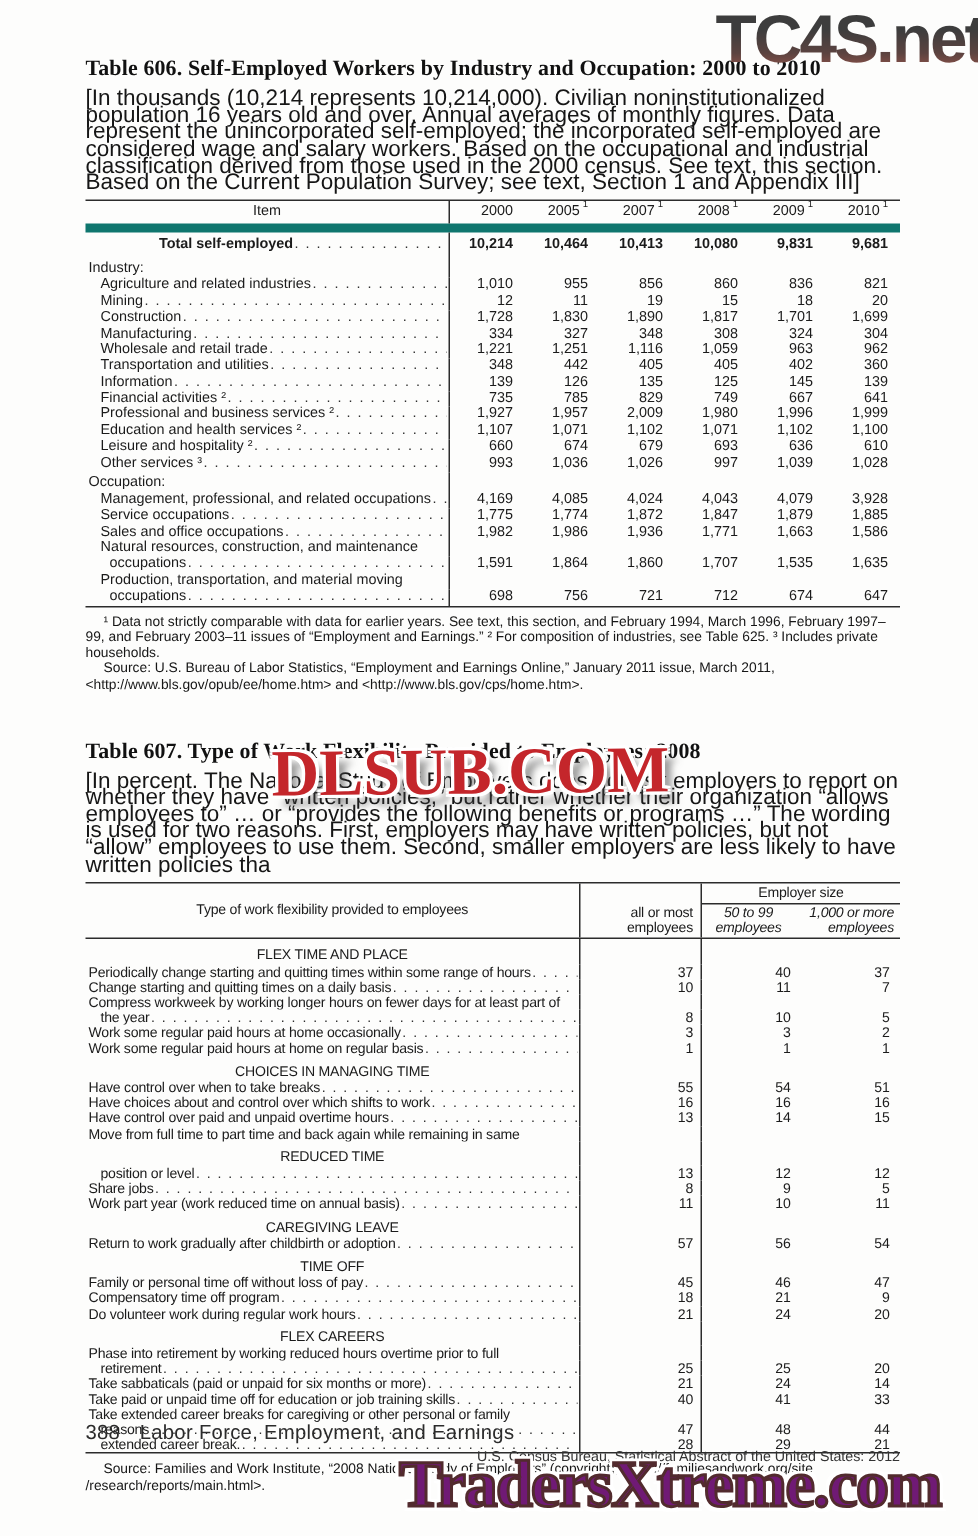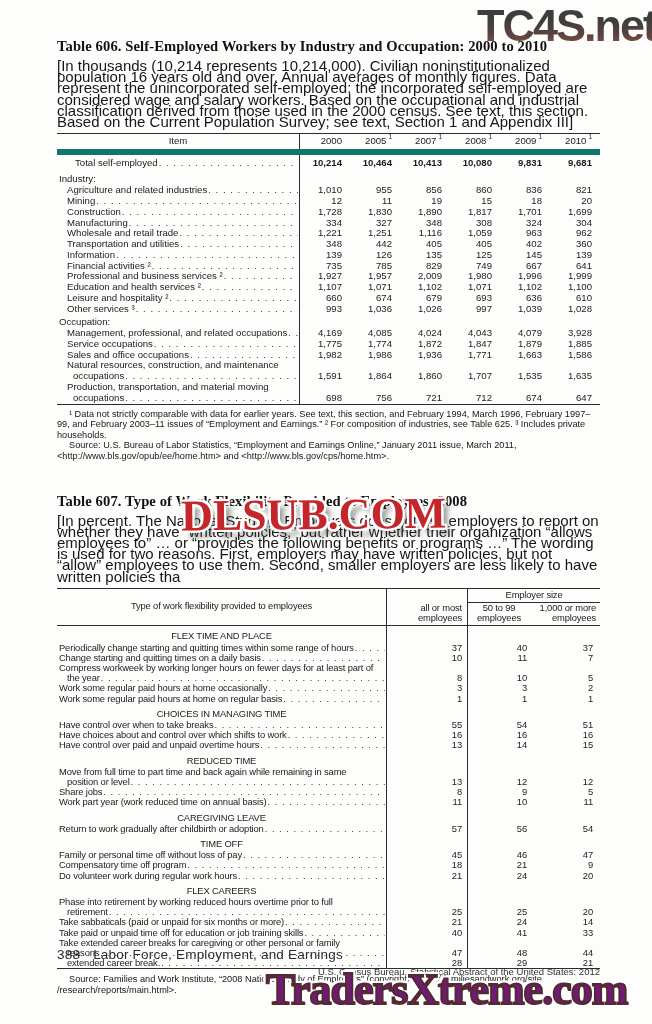--- a/index.html
+++ b/index.html
@@ -20,21 +20,21 @@
         margin:0 1px;color:#2e2e2e;}
   sup.sup{font-size:6.4px;line-height:0;position:relative;top:-1px;margin-left:2px;}
 
   
   .t606{font-size:9.6px;line-height:10.8px;}
   .hdr606{border-bottom:6px solid #0f766e;}
   .hdr606>*{padding-top:2px;padding-bottom:2px;}
   .stub606{width:243px;border-right:1px solid #2c2c2c;display:flex;overflow:hidden;}
   .stub606.hstub{display:block;text-align:center;}
   .c606{width:50px;text-align:right;padding-right:8px;}
-  .r-total .lbl{font-weight:normal;}
+  .r-total .lbl{font-weight:bold;margin-left:31px;}
   .r-total .val{font-weight:bold;}
   .r-total>*{padding-top:3px;padding-bottom:3px;}
   .r-group>*{padding-top:2.5px;}
   .r-total>.stub606{padding-left:18px;}
   .r-group>.stub606{padding-left:2px;}
   .r-item>.stub606{padding-left:10px;}
   .r-cont>.stub606{padding-left:10px;}
   .r-item2>.stub606{padding-left:16px;}
 
   .fn,.src{font-size:9.2px;line-height:10.6px;margin:0;text-indent:12px;color:#161616;}
@@ -43,21 +43,21 @@
   
   .sect607{margin-top:31px;}
   .t607{font-size:9.4px;line-height:10.2px;letter-spacing:-.15px;}
   .t607hdr{display:flex;border-bottom:1px solid #2c2c2c;min-height:37px;}
   .h-stub{width:330px;border-right:1px solid #2c2c2c;display:flex;align-items:center;
           justify-content:center;padding-bottom:2px;text-align:center;}
   .h-c1{width:81px;border-right:1px solid #2c2c2c;display:flex;flex-direction:column;
         justify-content:flex-end;text-align:right;padding:0 5px 2px 0;}
   .h-grp{width:132px;display:flex;flex-direction:column;}
   .h-grp-title{text-align:center;border-bottom:1px solid #2c2c2c;padding:1px 0 2px;}
-  .h-sub{display:flex;flex:1;}
+  .h-sub{display:flex;flex:1;font-style:italic;}
   .h-c2{width:62px;display:flex;flex-direction:column;justify-content:flex-end;
         text-align:center;padding-bottom:2px;}
   .h-c3{width:70px;display:flex;flex-direction:column;justify-content:flex-end;
         text-align:right;padding:0 4px 2px 0;}
   .stub607{width:330px;border-right:1px solid #2c2c2c;display:flex;overflow:hidden;padding-left:2px;}
   .c1{width:81px;border-right:1px solid #2c2c2c;text-align:right;padding-right:5px;}
   .c2{width:62px;text-align:right;padding-right:3px;}
   .c3{width:70px;text-align:right;padding-right:7px;}
   .r7-r2>.stub607{padding-left:10px;}
   .r-sec>*{padding-top:5px;padding-bottom:1px;}
@@ -483,33 +483,33 @@
             </div>
             <div class="trow r7-r">
               <div class="stub607">
                 <span class="lbl">Have control over paid and unpaid overtime hours</span>
                 <span class="dots">. . . . . . . . . . . . . . . . . . . . . . . . . . . . . . . . . . . . . . . . . . . . . . . . . . . . . . . . . . . . . . . . . . . . . . . . . . . . . . . . . . . . . . . . . . </span>
               </div>
               <div class="c1 val">13</div>
               <div class="c2 val">14</div>
               <div class="c3 val">15</div>
             </div>
+            <div class="trow r7-cont">
+              <div class="stub607">
+                <span class="lbl">Move from full time to part time and back again while remaining in same</span>
+              </div>
+              <div class="c1 val"></div>
+              <div class="c2 val"></div>
+              <div class="c3 val"></div>
+            </div>
             <div class="trow r-sec">
               <div class="stub607">REDUCED TIME</div>
               <div class="c1"></div>
               <div class="c2"></div>
               <div class="c3"></div>
-            </div>
-            <div class="trow r7-cont">
-              <div class="stub607">
-                <span class="lbl">Move from full time to part time and back again while remaining in same</span>
-              </div>
-              <div class="c1 val"></div>
-              <div class="c2 val"></div>
-              <div class="c3 val"></div>
             </div>
             <div class="trow r7-r2">
               <div class="stub607">
                 <span class="lbl">position or level</span>
                 <span class="dots">. . . . . . . . . . . . . . . . . . . . . . . . . . . . . . . . . . . . . . . . . . . . . . . . . . . . . . . . . . . . . . . . . . . . . . . . . . . . . . . . . . . . . . . . . . </span>
               </div>
               <div class="c1 val">13</div>
               <div class="c2 val">12</div>
               <div class="c3 val">12</div>
             </div>

